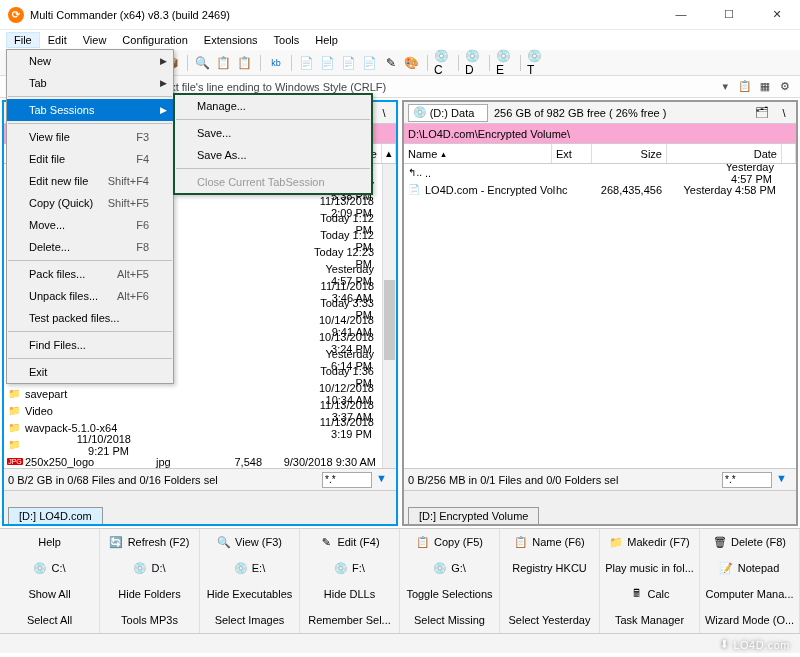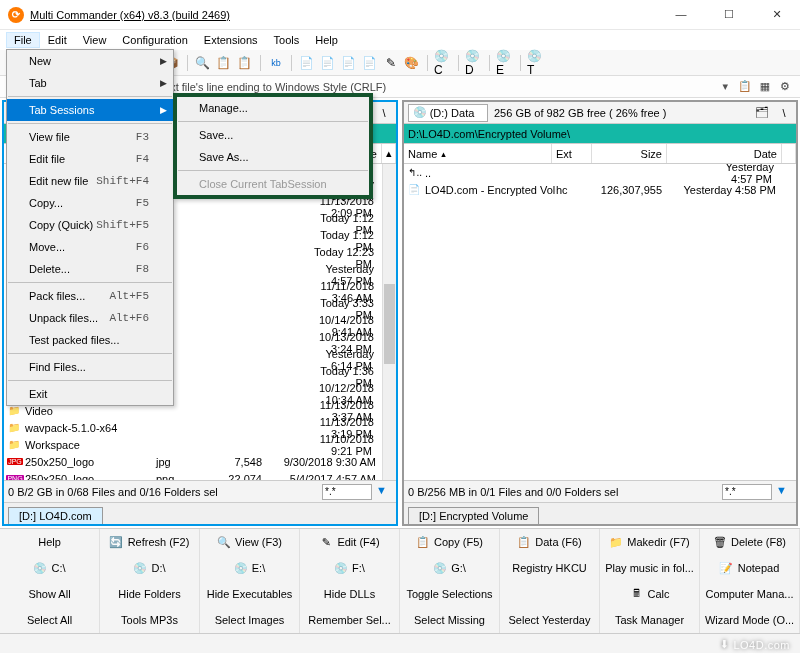--- a/index.html
+++ b/index.html
@@ -1,38 +1,38 @@
 <!DOCTYPE html>
 <html><head>
 <meta charset="utf-8">
 <style>
 * { box-sizing: border-box; margin: 0; padding: 0; font-family: "Segoe UI", Tahoma, sans-serif; font-size: 11px; }
 body { background: #fff; width: 800px; height: 657px; overflow: hidden; position: relative; }
 .titlebar { height: 30px; display: flex; align-items: center; padding: 0 8px; background: #fff; border-bottom: 1px solid #e8e8e8; }
 .titlebar .app-icon { width: 16px; height: 16px; background: #ff7a00; border-radius: 50%; margin-right: 6px; display: inline-flex; align-items: center; justify-content: center; color: #fff; font-weight: bold; font-size: 10px; }
-.titlebar .title { color: #000; text-decoration: underline; }
+.titlebar .title { color: #000; }
 .titlebar .win-controls { margin-left: auto; display: flex; gap: 18px; font-size: 14px; color: #333; }
 .titlebar .win-controls span { width: 30px; text-align: center; cursor: pointer; }
 .menubar { height: 20px; display: flex; align-items: center; padding: 0 6px; gap: 0; background: #fff; }
 .menubar .mitem { padding: 2px 8px; cursor: pointer; text-align: right; }
 .menubar .mitem.open { background: #e5f3ff; border: 1px solid #cce8ff; padding: 1px 7px; }
 .toolbar { height: 26px; display: flex; align-items: center; padding: 2px 6px; gap: 3px; border-bottom: 1px solid #ddd; background: #f8f8f8; }
 .toolbar .tb { width: 18px; height: 18px; display: inline-flex; align-items: center; justify-content: center; font-size: 12px; cursor: pointer; }
 .toolbar .sep { width: 1px; height: 16px; background: #ccc; margin: 0 3px; }
 .hintbar { height: 22px; display: flex; align-items: center; padding: 0 6px; background: #fdfdfd; border-bottom: 1px solid #ddd; font-size: 11px; color: #444; }
 .hintbar .hint-text { flex: 1; white-space: nowrap; overflow: hidden; }
 .hintbar .hicon { width: 18px; height: 18px; display: inline-flex; align-items: center; justify-content: center; margin-left: 2px; }
 .panels { display: flex; height: 430px; }
 .panel { flex: 1; display: flex; flex-direction: column; border: 2px solid #0098e8; margin: 2px; min-width: 0; }
 .panel.right { border-color: #999; }
 .drivebar { height: 22px; display: flex; align-items: center; background: #f4f4f4; border-bottom: 1px solid #ccc; padding: 0 4px; gap: 6px; }
 .drivebar .drive-sel { width: 80px; height: 18px; border: 1px solid #aaa; background: #fff; padding: 0 4px; display: flex; align-items: center; gap: 3px; }
 .drivebar .space { flex: 1; overflow: hidden; white-space: nowrap; }
 .drivebar .dicon { width: 16px; height: 16px; display: inline-flex; align-items: center; justify-content: center; }
-.pathbar { height: 20px; background: #14b8a6; border-bottom: 1px solid #ccc; padding: 0 4px; display: flex; align-items: center; }
+.pathbar { height: 20px; background: #f9a8d4; border-bottom: 1px solid #ccc; padding: 0 4px; display: flex; align-items: center; }
 .header-row { height: 20px; display: flex; background: #fff; border-bottom: 1px solid #ccc; }
 .header-row .hc { border-right: 1px solid #ddd; padding: 2px 4px; display: flex; align-items: center; }
 .hc.name { flex: 1; }
 .hc.ext { width: 40px; }
 .hc.size { width: 75px; justify-content: flex-end; }
 .hc.date { width: 115px; justify-content: flex-end; }
 .hc.sb { width: 14px; }
 .filelist { flex: 1; overflow: hidden; position: relative; background: #fff; }
 .filelist .rows { position: absolute; inset: 0 14px 0 0; }
 .filelist .row { height: 17px; display: flex; align-items: center; padding: 0 4px; }
@@ -40,37 +40,37 @@
 .row .nm { flex: 1; white-space: nowrap; overflow: hidden; }
 .row .ex { width: 40px; }
 .row .sz { width: 70px; text-align: right; padding-right: 4px; }
 .row .dt { width: 112px; text-align: right; padding-right: 2px; }
 .scrollbar-v { position: absolute; right: 0; top: 0; bottom: 0; width: 14px; background: #f0f0f0; border-left: 1px solid #ddd; }
 .scrollbar-v .thumb { position: absolute; left: 1px; right: 1px; background: #c8c8c8; border-radius: 0; }
 .statusbar { height: 22px; display: flex; align-items: center; border-top: 1px solid #ccc; background: #f4f4f4; padding: 0 4px; gap: 4px; }
 .statusbar .stxt { flex: 1; white-space: nowrap; overflow: hidden; }
 .statusbar .filter-box { width: 50px; height: 16px; border: 1px solid #aaa; background: #fff; padding: 0 2px; font-size: 10px; }
 .statusbar .funnel { width: 16px; height: 16px; color: #0078d4; }
-.tabstrip { height: 22px; display: flex; align-items: flex-end; background: #f0f0f0; border-top: 1px solid #ccc; padding: 0 4px; }
+.tabstrip { height: 34px; display: flex; align-items: flex-end; background: #f0f0f0; border-top: 1px solid #ccc; padding: 0 4px; }
 .tabstrip .tab { padding: 2px 10px; border: 1px solid #999; border-bottom: none; background: #d8f0ff; margin-right: 2px; font-size: 11px; }
 .bottom-buttons { background: #f4f4f4; border-top: 1px solid #ccc; }
 .btn-row { display: flex; height: 26px; }
 .btn-row .bbtn { flex: 1; display: flex; align-items: center; justify-content: center; gap: 4px; border-right: 1px solid #e0e0e0; cursor: pointer; font-size: 11px; white-space: nowrap; overflow: hidden; padding: 0 2px; }
 .btn-row .bbtn .bi { width: 14px; height: 14px; display: inline-flex; align-items: center; justify-content: center; font-size: 11px; }
 .footer { height: 20px; background: #f4f4f4; border-top: 1px solid #ccc; }
 
 
 .file-menu { position: absolute; left: 6px; top: 49px; width: 168px; background: #f0f0f0; border: 1px solid #a0a0a0; box-shadow: 2px 2px 4px rgba(0,0,0,0.2); z-index: 100; }
 .file-menu .fm-item { height: 22px; display: flex; align-items: center; padding: 0 24px 0 22px; position: relative; cursor: pointer; }
-.file-menu .fm-item .shortcut { margin-left: auto; color: #555; font-family: Liberation Mono, monospace; }
+.file-menu .fm-item .shortcut { margin-left: auto; color: #555; }
 .file-menu .fm-item .arrow { position: absolute; right: 6px; color: #333; font-size: 9px; }
 .file-menu .fm-item.hl { background: #0078d4; color: #fff; }
 .file-menu .fm-item.hl .arrow { color: #fff; }
 .file-menu .fm-sep { height: 1px; background: #c0c0c0; margin: 2px 1px; }
-.sub-menu { position: absolute; left: 173px; top: 93px; width: 200px; background: #f0f0f0; border: 4px solid #14532d; box-shadow: 2px 2px 4px rgba(0,0,0,0.2); z-index: 101; }
+.sub-menu { position: absolute; left: 173px; top: 93px; width: 200px; background: #f0f0f0; border: 2px solid #14532d; box-shadow: 2px 2px 4px rgba(0,0,0,0.2); z-index: 101; }
 .sub-menu .sm-item { height: 22px; display: flex; align-items: center; padding: 0 10px 0 22px; cursor: pointer; }
 .sub-menu .sm-item.disabled { color: #999; cursor: default; }
 .sub-menu .sm-sep { height: 1px; background: #c0c0c0; margin: 2px 1px; }
 
 .watermark { position: absolute; right: 10px; bottom: 6px; color: rgba(255,255,255,0.95); font-size: 14px; font-weight: 500; text-shadow: 0 0 4px rgba(0,0,0,0.6); letter-spacing: 0.5px; display: flex; align-items: center; gap: 4px; z-index: 200; }
 .folder-icon { color: #f0b030; }
 .jpg-badge { background: #d00; color: #fff; font-size: 7px; padding: 0 1px; border-radius: 1px; }
 .png-badge { background: #c000a0; color: #fff; font-size: 7px; padding: 0 1px; border-radius: 1px; }
 </style>
 </head>
@@ -285,21 +285,20 @@
           <div class="row">
             <span class="ic folder-icon">📁</span>
             <span class="nm">wavpack-5.1.0-x64</span>
             <span class="ex"></span>
             <span class="sz">
               <dir><span class="dt">11/13/2018 3:19 PM</span></dir>
             </span>
           </div>
           <div class="row">
             <span class="ic folder-icon">📁</span>
-            <span class="nm">Workspace</span>
             <span class="ex"></span>
             <span class="sz">
               <dir><span class="dt">11/10/2018 9:21 PM</span></dir>
             </span>
           </div>
           <div class="row">
             <span class="ic">
               <span class="jpg-badge">JPG</span>
             </span>
             <span class="nm">250x250_logo</span>
@@ -359,21 +358,21 @@
             <span class="nm">..</span>
             <span class="ex"></span>
             <span class="sz">
               <dir><span class="dt">Yesterday 4:57 PM</span></dir>
             </span>
           </div>
           <div class="row">
             <span class="ic">📄</span>
             <span class="nm">LO4D.com - Encrypted Volume</span>
             <span class="ex">hc</span>
-            <span class="sz">126,307,955</span>
+            <span class="sz">268,435,456</span>
             <span class="dt">Yesterday 4:58 PM</span>
           </div>
         </div>
     </div>
     <div class="statusbar">
       <span class="stxt">0 B/256 MB in 0/1 Files and 0/0 Folders sel</span>
       <input class="filter-box" value="*.*" style="">
       <span class="funnel">▼</span>
     </div>
     <div class="tabstrip">
@@ -398,21 +397,21 @@
       <div class="bbtn">
         <span class="bi">✎</span>
         <span>Edit (F4)</span>
       </div>
       <div class="bbtn">
         <span class="bi">📋</span>
         <span>Copy (F5)</span>
       </div>
       <div class="bbtn">
         <span class="bi">📋</span>
-        <span>Data (F6)</span>
+        <span>Name (F6)</span>
       </div>
       <div class="bbtn">
         <span class="bi">📁</span>
         <span>Makedir (F7)</span>
       </div>
       <div class="bbtn">
         <span class="bi">🗑</span>
         <span>Delete (F8)</span>
       </div>
     </div>
@@ -523,24 +522,20 @@
       <span>View file</span>
       <span class="shortcut">F3</span>
     </div>
   <div class="fm-item">
       <span>Edit file</span>
       <span class="shortcut">F4</span>
     </div>
   <div class="fm-item">
       <span>Edit new file</span>
       <span class="shortcut">Shift+F4</span>
-    </div>
-  <div class="fm-item">
-      <span>Copy...</span>
-      <span class="shortcut">F5</span>
     </div>
   <div class="fm-item">
       <span>Copy (Quick)</span>
       <span class="shortcut">Shift+F5</span>
     </div>
   <div class="fm-item">
       <span>Move...</span>
       <span class="shortcut">F6</span>
     </div>
   <div class="fm-item">

